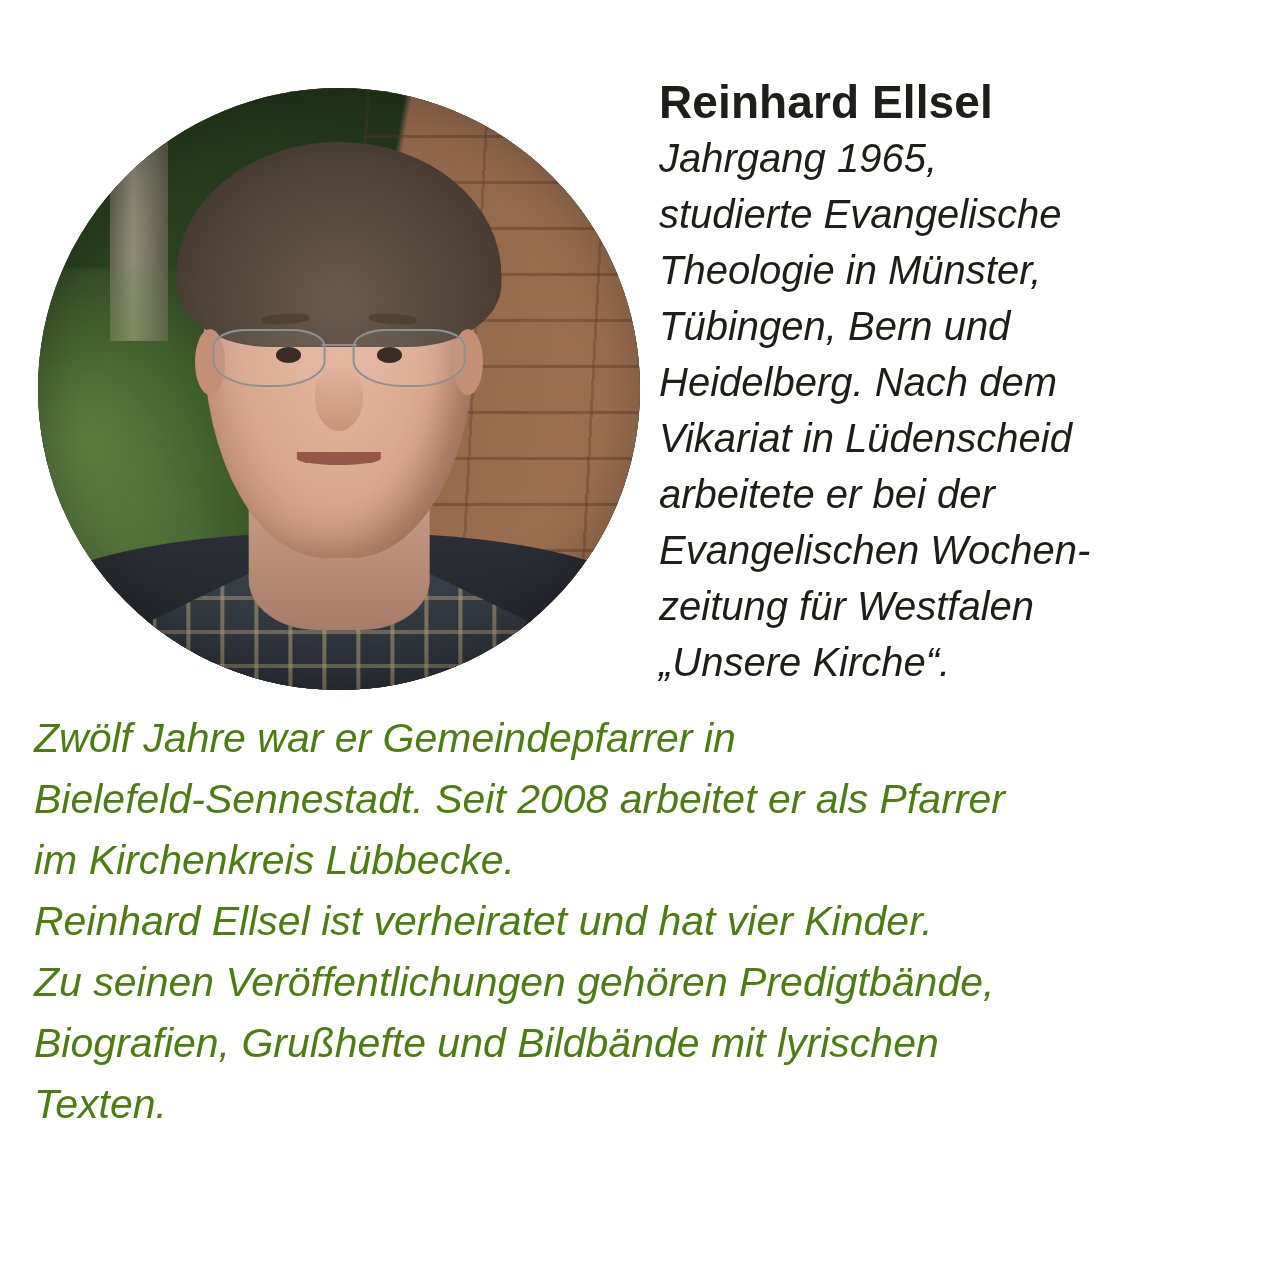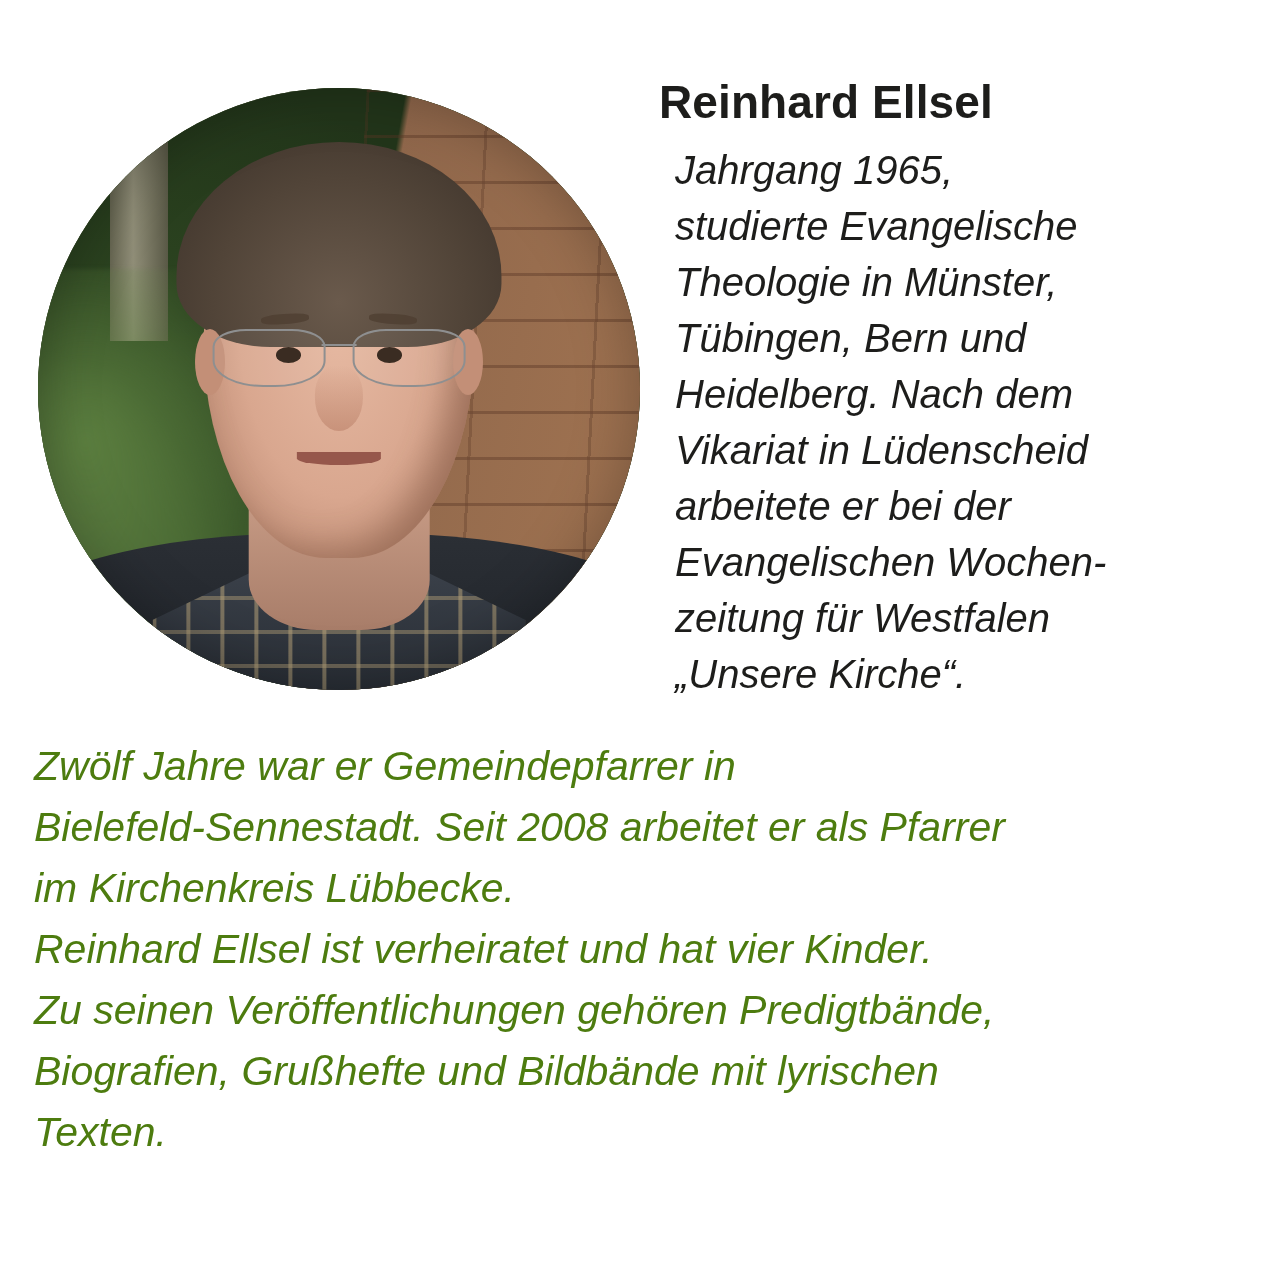--- a/index.html
+++ b/index.html
@@ -254,21 +254,21 @@
     letter-spacing: .1px;
     margin: 0 0 4px 0;
     color: #1d1d1b;
   }
 
   .intro-text {
     font-family: "Liberation Sans", sans-serif;
     font-style: italic;
     font-size: 40px;
     line-height: 56px;
-    margin: 16px;
+    margin: 0;
     color: #1d1d1b;
     white-space: pre-line;
   }
 
   .body-block {
     padding: 18px 36px 0 34px;
   }
 
   .body-text {
     font-family: "Liberation Sans", sans-serif;

